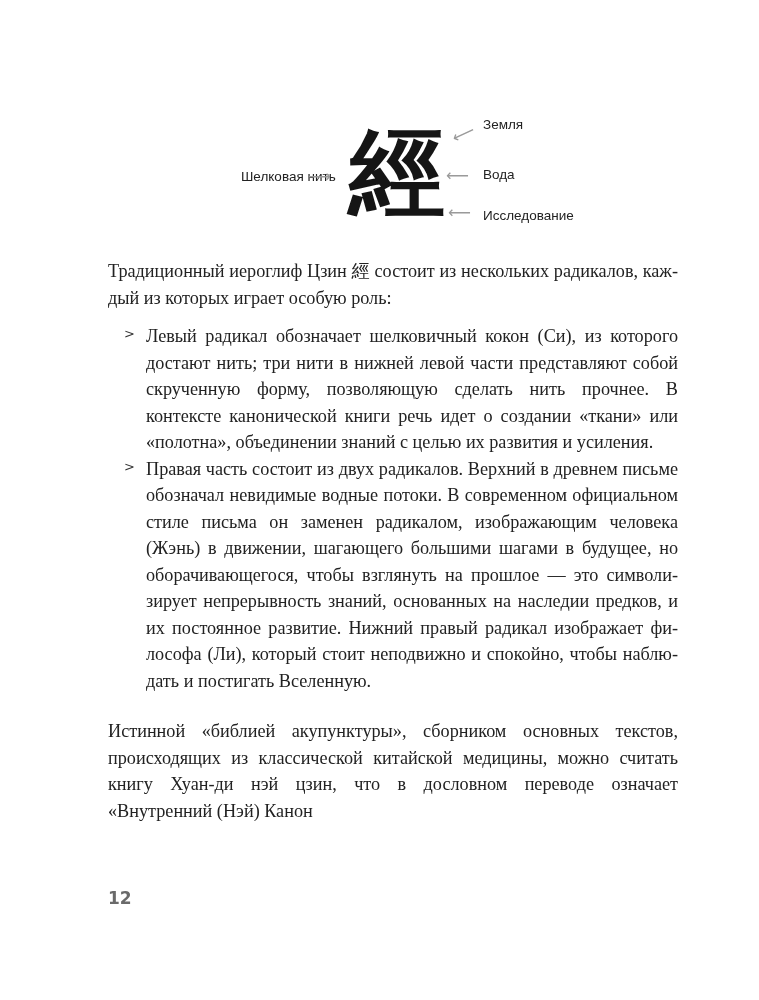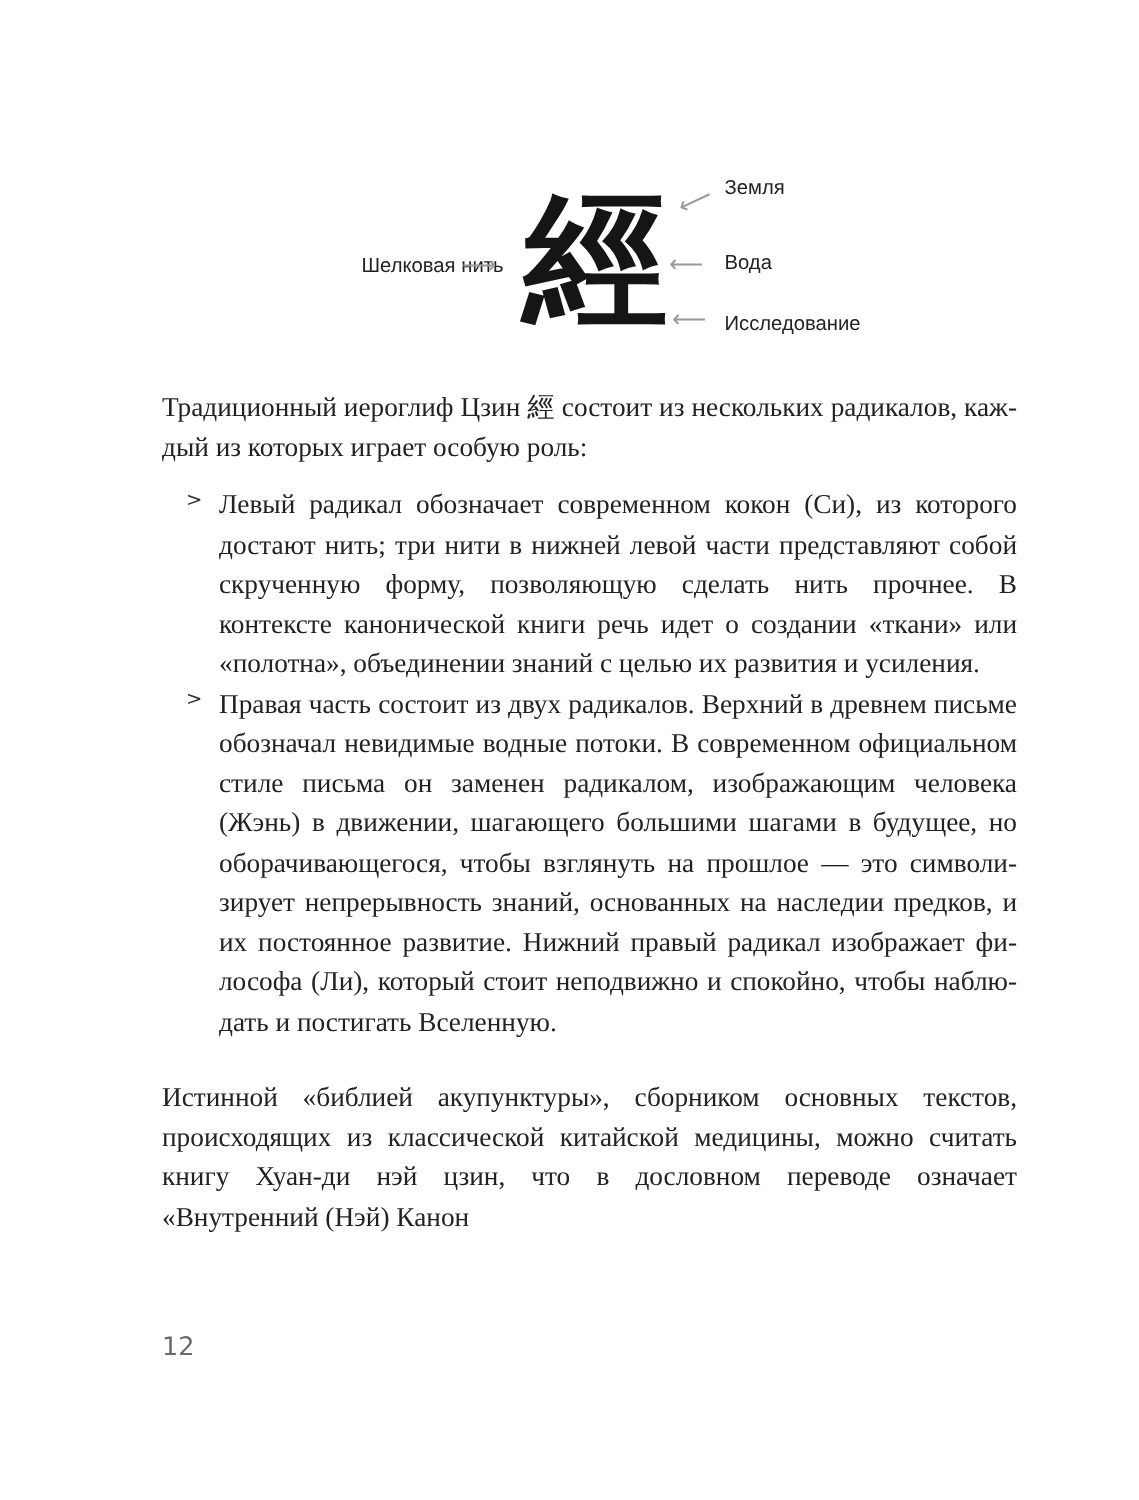--- a/index.html
+++ b/index.html
@@ -85,21 +85,21 @@
 
     .footer {
       position: absolute;
       left: 108px;
       top: 888px;
       display: flex;
       align-items: baseline;
     }
     .page-num {
       font-family: "DejaVu Sans", "Liberation Sans", sans-serif;
-      font-weight: normal;
+      font-weight: bold;
       font-size: 17px;
       color: #6a6a6a;
       width: 56px;
     }
     .running-head {
       font-family: "Liberation Sans", "DejaVu Sans", sans-serif;
       font-size: 15.5px;
       letter-spacing: 0.6px;
       color: #a5a5a5;
       text-transform: uppercase;
@@ -126,21 +126,21 @@
     <span class="fig-label" style="left:375px; top:106px;">Исследование</span>
     <span class="arrow" style="left:340px; top:103px;">⟵</span>
   </div>
 
   <p class="para"><span>Традиционный иероглиф </span><span class="it">Цзин</span><span> 經 состоит из нескольких радикалов, каж­дый из которых играет особую роль:</span></p>
 
   <div class="gap"></div>
 
   <ul class="bullets">
     <li class="para">
-      <span class="marker">&gt;</span><span>Левый радикал обозначает современном кокон (</span><span class="it">Си</span><span>), из которого достают нить; три нити в нижней левой части представляют собой скрученную форму, позволяющую сделать нить прочнее. В контексте канонической книги речь идет о создании «ткани» или «полотна», объединении знаний с целью их развития и усиления.</span>
+      <span class="marker">&gt;</span><span>Левый радикал обозначает шелковичный кокон (</span><span class="it">Си</span><span>), из которого достают нить; три нити в нижней левой части представляют собой скрученную форму, позволяющую сделать нить прочнее. В контексте канонической книги речь идет о создании «ткани» или «полотна», объединении знаний с целью их развития и усиления.</span>
     </li>
     <li class="para">
       <span class="marker">&gt;</span><span>Правая часть состоит из двух радикалов. Верхний в древнем письме обозначал невидимые водные потоки. В современном официальном стиле письма он заменен радикалом, изображающим человека (</span><span class="it">Жэнь</span><span>) в движении, шагающего большими шагами в будущее, но оборачивающегося, чтобы взглянуть на прошлое — это символи­зирует непрерывность знаний, основанных на наследии предков, и их постоянное развитие. Нижний правый радикал изображает фи­лософа (</span><span class="it">Ли</span><span>), который стоит неподвижно и спокойно, чтобы наблю­дать и постигать Вселенную.</span>
     </li>
   </ul>
 
   <div class="gap"></div>
 
 
   <div class="gap"></div>

